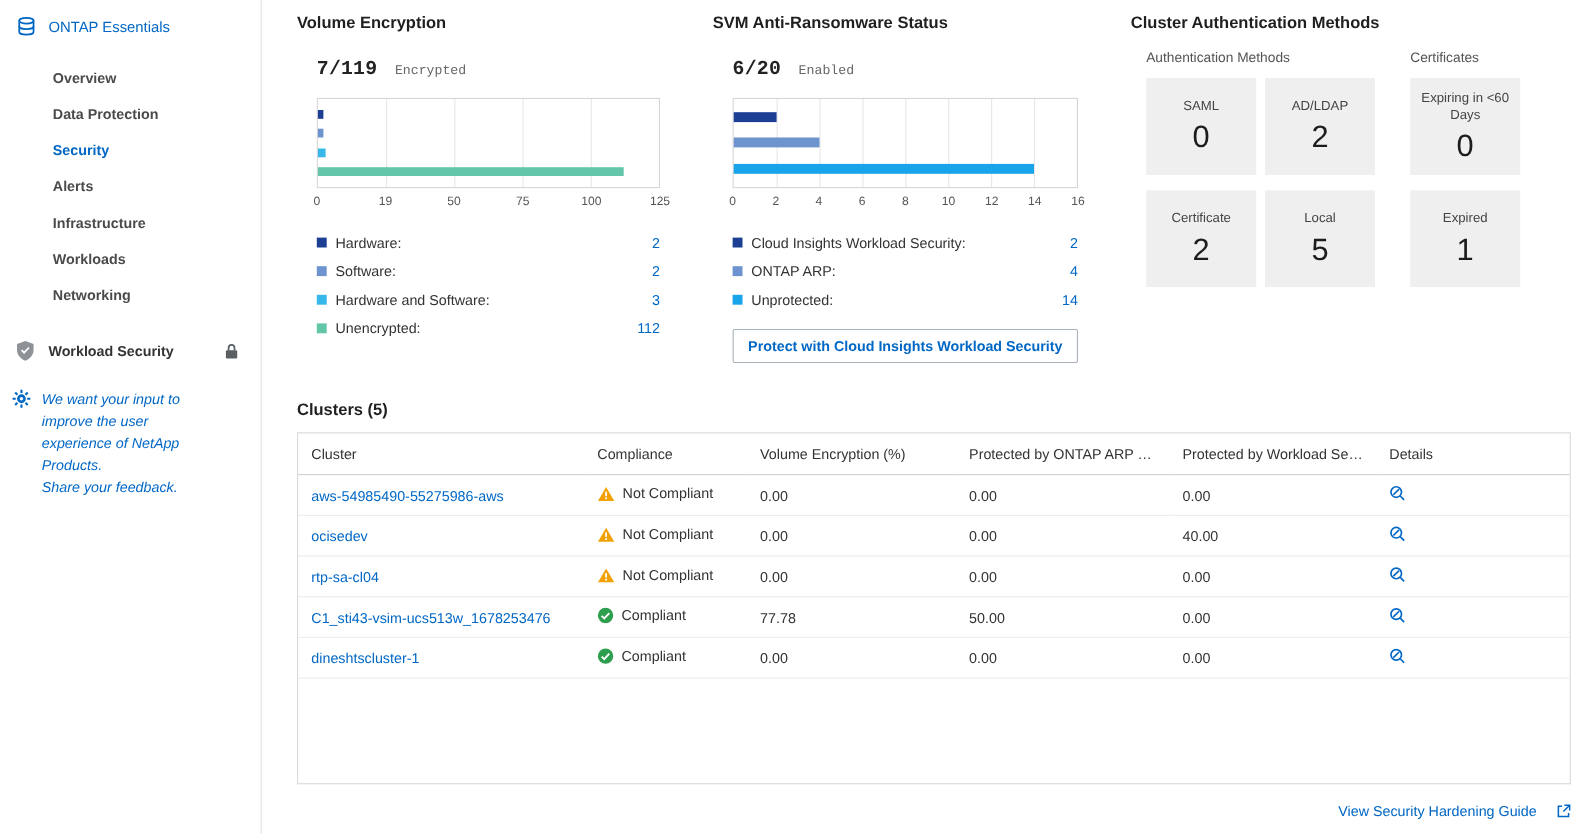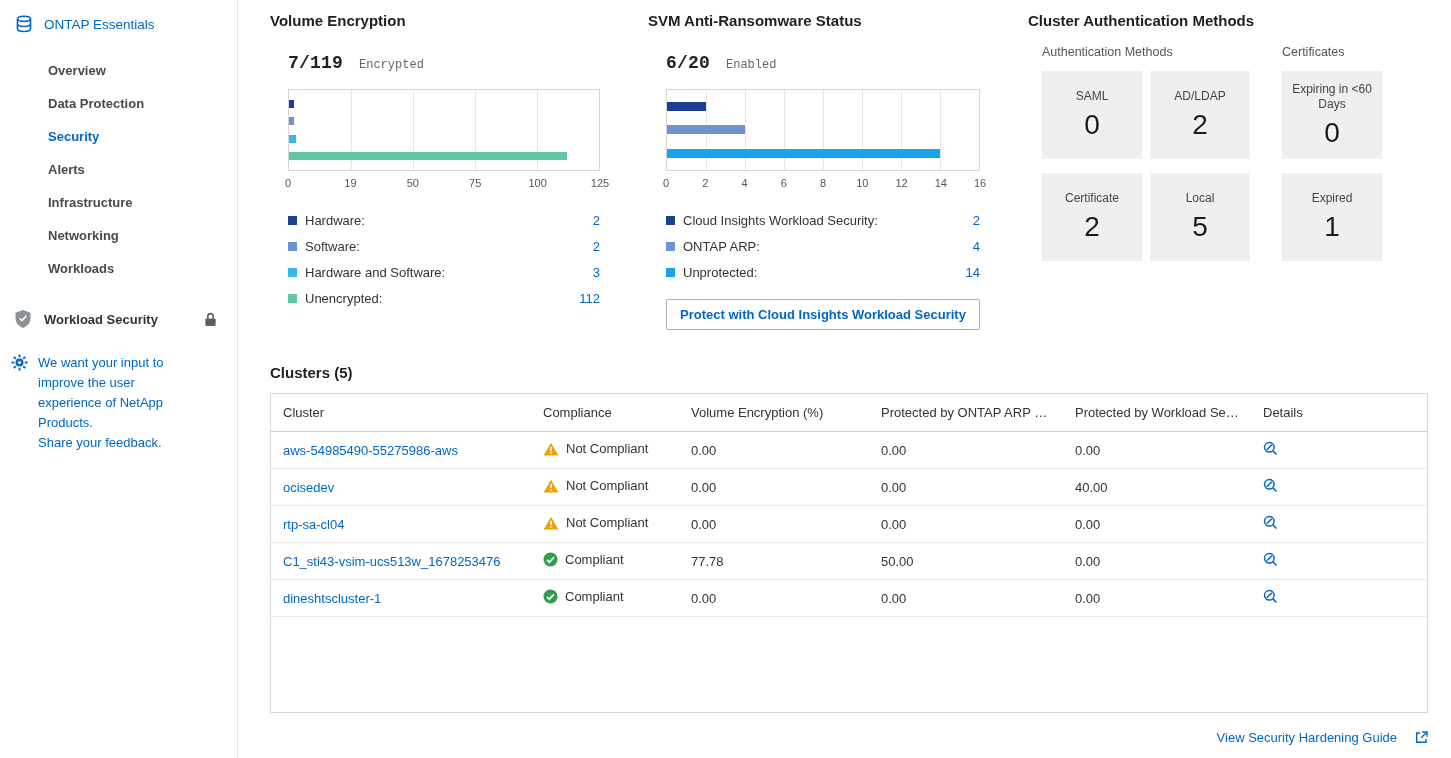--- a/index.html
+++ b/index.html
@@ -12,21 +12,21 @@
   .app { display: flex; height: 100%; }
 
   
   .sidebar { flex: 0 0 238px; width: 238px; border-right: 1px solid #e2e2e2; padding-top: 10px; }
   .brand { display: flex; align-items: center; gap: 10px; padding: 4px 0 4px 14px; color: #0067c5; font-weight: 400; font-size: 13.5px; cursor: pointer; }
   .nav { margin-top: 16px; }
   .nav-item { display: block; padding: 9px 0 9px 48px; color: #4a4a4a; font-weight: 600; font-size: 13px; cursor: pointer; }
   .nav-item.active { color: #0067c5; }
   .ws-row { display: flex; align-items: center; gap: 12px; padding: 12px 14px; margin-top: 12px; font-weight: 700; color: #333; cursor: pointer; }
   .ws-row .lock { margin-left: auto; margin-right: 6px; }
-  .feedback { display: flex; gap: 9px; padding: 12px 12px 0 10px; color: #0067c5; line-height: 20px; font-size: 13px; }
+  .feedback { display: flex; gap: 9px; padding: 12px 12px 0 10px; color: #0067c5; line-height: 20px; font-size: 13px; font-style: italic; }
   .feedback .fb-text { max-width: 140px; }
   .feedback a { color: #0067c5; display: block; }
 
   
   .main { flex: 1; padding: 12px 23px 0 32px; display: flex; flex-direction: column; }
   .top-row { display: flex; align-items: flex-start; }
   .panel-title { font-size: 15px; font-weight: 700; color: #1f1f1f; }
   .panel-ve { width: 330px; flex: 0 0 330px; }
   .panel-svm { width: 332px; flex: 0 0 332px; margin-left: 48px; }
   .panel-auth { margin-left: 48px; flex: 1; }
@@ -96,22 +96,22 @@
         </g>
       </svg>
       <span>ONTAP Essentials</span>
     </div>
     <nav class="nav">
       <a class="nav-item">Overview</a>
       <a class="nav-item">Data Protection</a>
       <a class="nav-item active">Security</a>
       <a class="nav-item">Alerts</a>
       <a class="nav-item">Infrastructure</a>
+      <a class="nav-item">Workloads</a>
       <a class="nav-item">Networking</a>
-      <a class="nav-item">Workloads</a>
     </nav>
     <div class="ws-row">
       <svg width="18" height="20" viewBox="0 0 18 20">
         <path d="M9 1l7.5 2.8v5.4c0 4.6-3.2 8-7.5 9.7C4.7 17.2 1.5 13.8 1.5 9.2V3.8L9 1z" fill="#8d9297"></path>
         <path d="M5.6 9.3l2.3 2.3 4.5-4.7" stroke="#fff" stroke-width="1.6" fill="none"></path>
       </svg>
       <span>Workload Security</span>
       <svg class="lock" width="13" height="15" viewBox="0 0 12 14">
         <path d="M3.5 6.2V4a2.5 2.5 0 015 0v2.2" fill="none" stroke="#5a5f63" stroke-width="1.5"></path>
         <rect x="1.2" y="6" width="9.6" height="7" rx="1" fill="#5a5f63"></rect>

